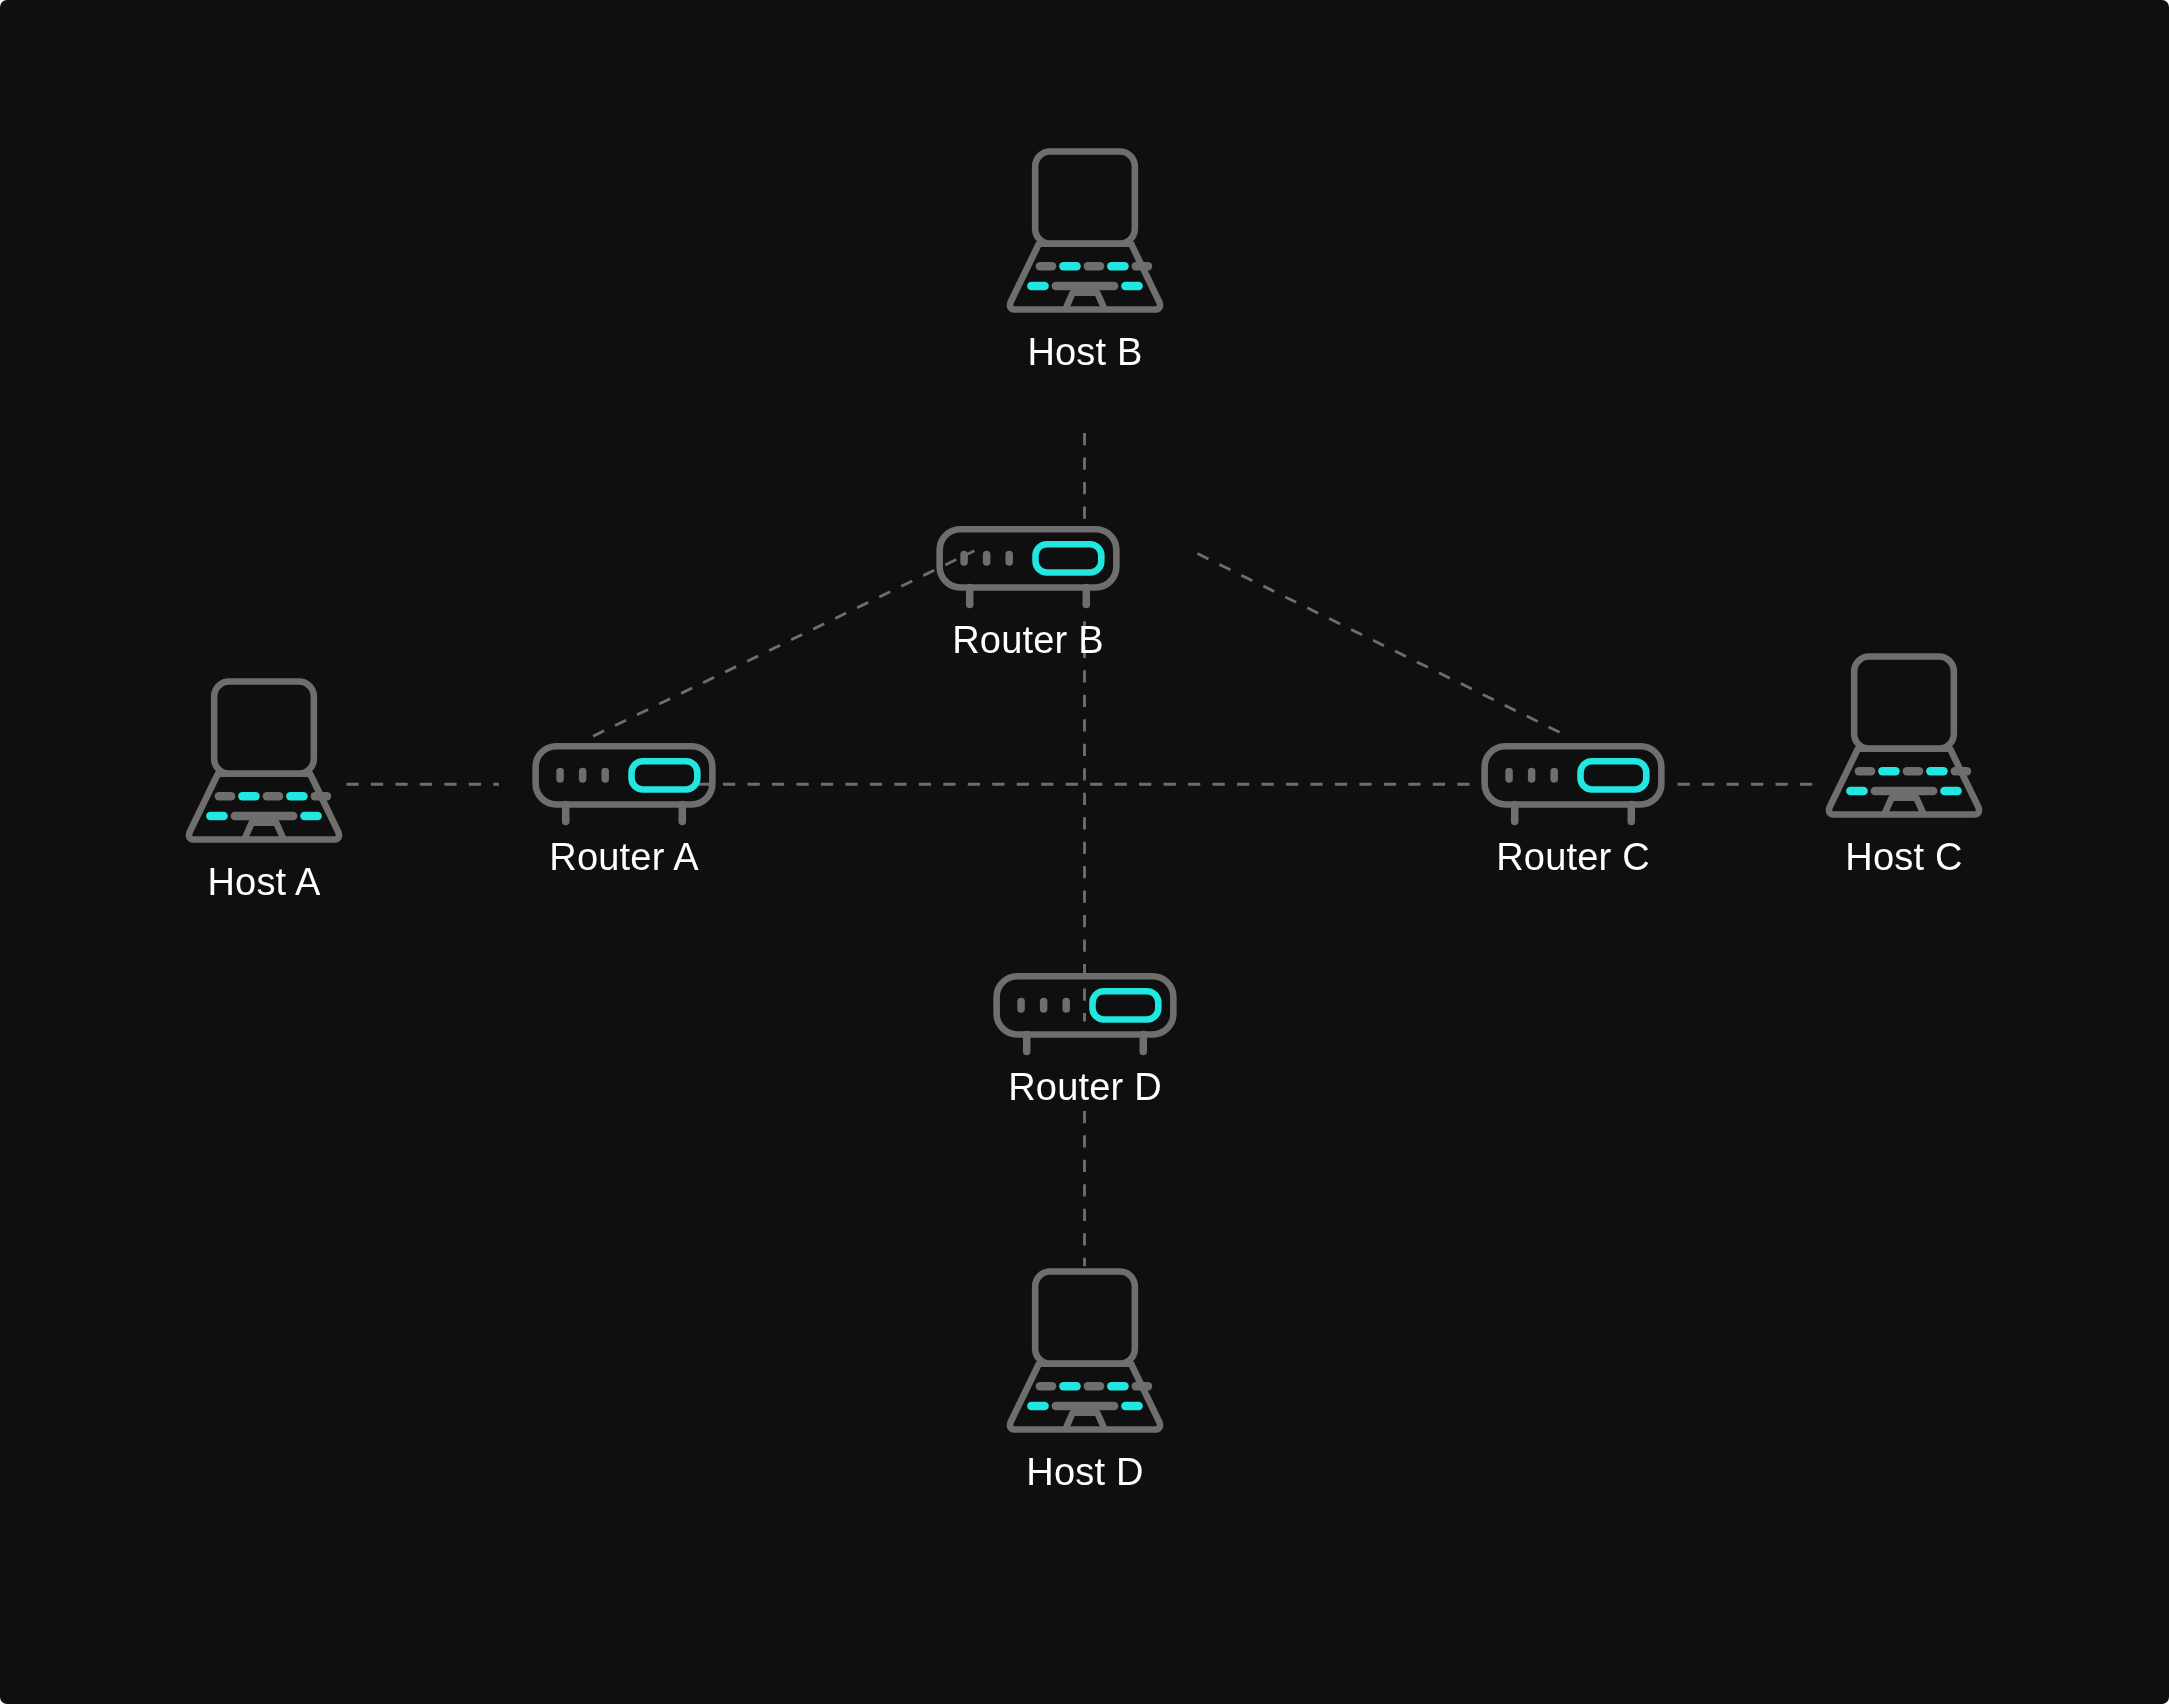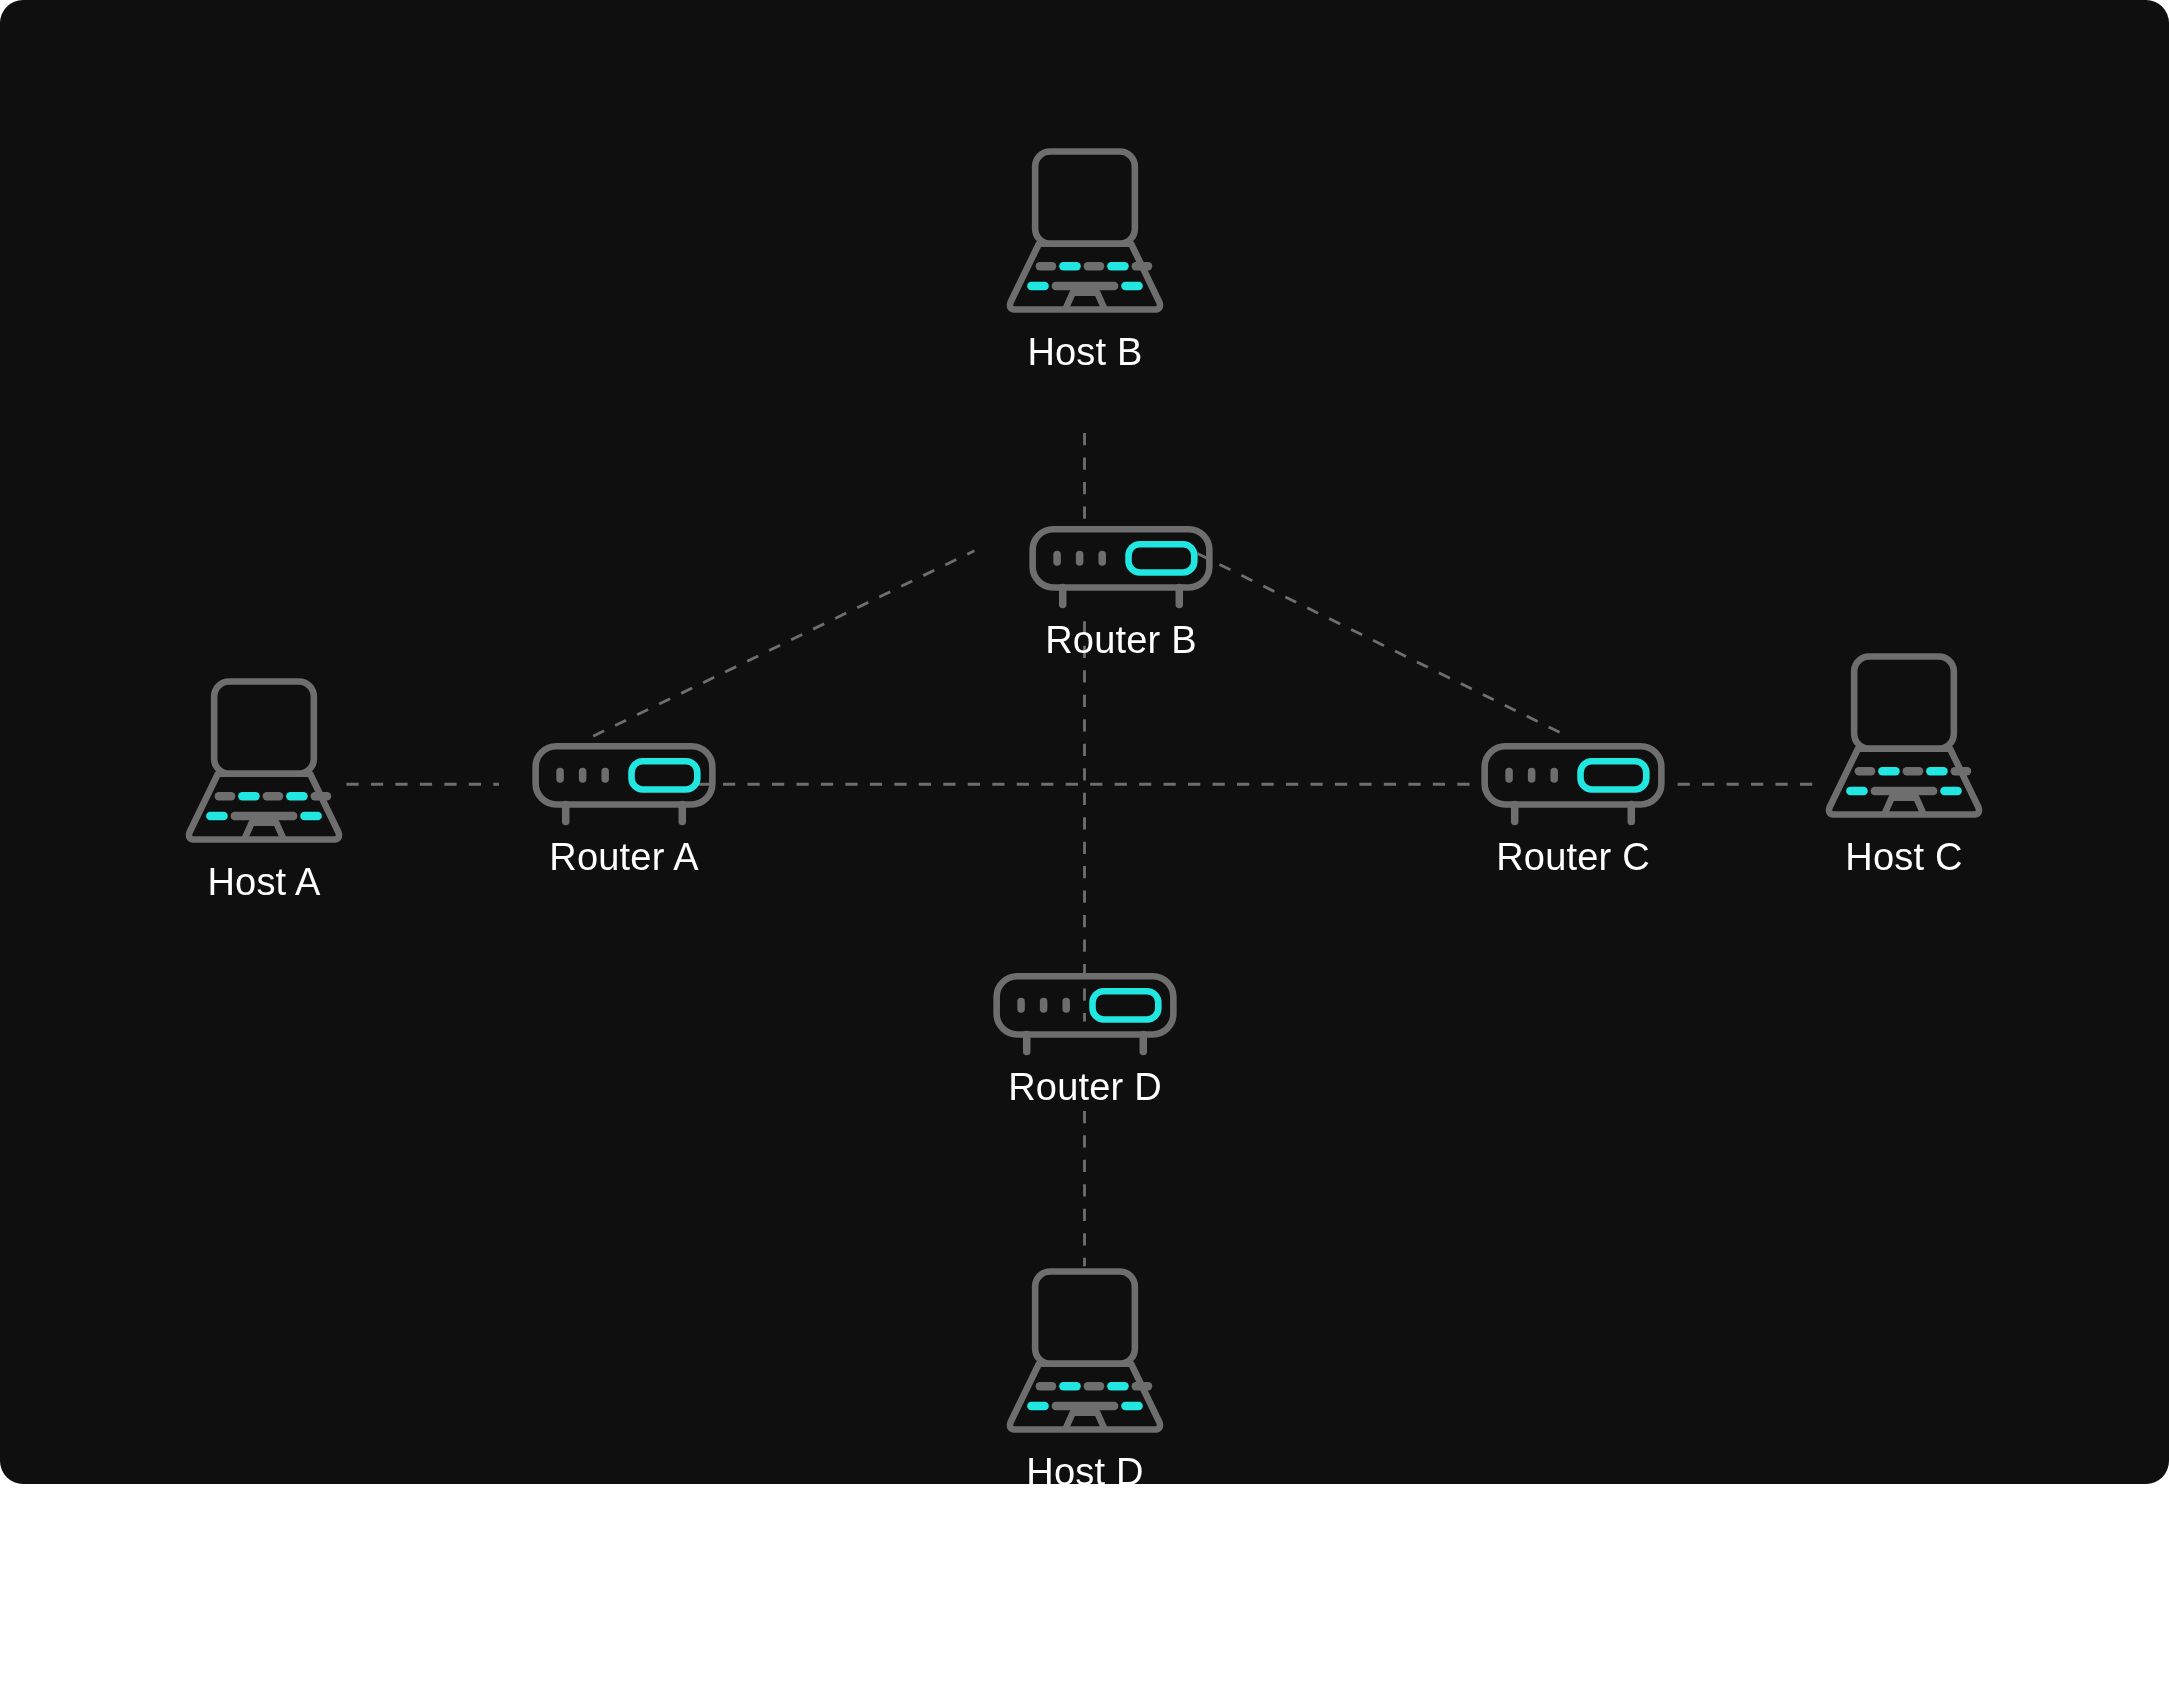--- a/index.html
+++ b/index.html
@@ -11,23 +11,23 @@
     width: 2169px;
     height: 1704px;
     font-family: "Liberation Sans", sans-serif;
     overflow: hidden;
   }
   #canvas {
     position: absolute;
     left: 0;
     top: 0;
     width: 2169px;
-    height: 1484px;
+    height: 1704px;
     background: #0F0F10;
-    border-radius: 23px;
+    border-radius: 7px;
     overflow: hidden;
   }
   #edges {
     position: absolute;
     left: 0;
     top: 0;
     width: 2169px;
     height: 1704px;
   }
   .node {
@@ -82,21 +82,21 @@
       <line x1="149" y1="130" x2="162" y2="130" stroke="#6E6E6E"></line>
       <line x1="38" y1="151" x2="52" y2="151" stroke="#22E6E0"></line>
       <line x1="64" y1="151" x2="126" y2="151" stroke="#6E6E6E"></line>
       <line x1="138" y1="151" x2="152" y2="151" stroke="#22E6E0"></line>
     </g>
     <path d="M74 176 L82 158 L108 158 L116 176" fill="none" stroke="#6E6E6E" stroke-width="7" stroke-linejoin="round"></path>
   </svg>
         </div>
         <div class="node-label">Host B</div>
       </div>
-      <div class="node router" style="left: 1121px; top: 593px;">
+      <div class="node router" style="left: 1028px; top: 593px;">
         <div>
   <svg class="node-icon" width="188" height="87" viewBox="0 0 200 92" xmlns="http://www.w3.org/2000/svg">
     <rect x="6" y="6" width="188" height="62" rx="22" ry="22" fill="none" stroke="#6E6E6E" stroke-width="7"></rect>
     <g stroke="#6E6E6E" stroke-width="8" stroke-linecap="round">
       <line x1="32" y1="33" x2="32" y2="41"></line>
       <line x1="56" y1="33" x2="56" y2="41"></line>
       <line x1="80" y1="33" x2="80" y2="41"></line>
     </g>
     <rect x="108" y="22" width="70" height="30" rx="12" ry="12" fill="none" stroke="#22E6E0" stroke-width="7"></rect>
     <g stroke="#6E6E6E" stroke-width="8" stroke-linecap="round">

